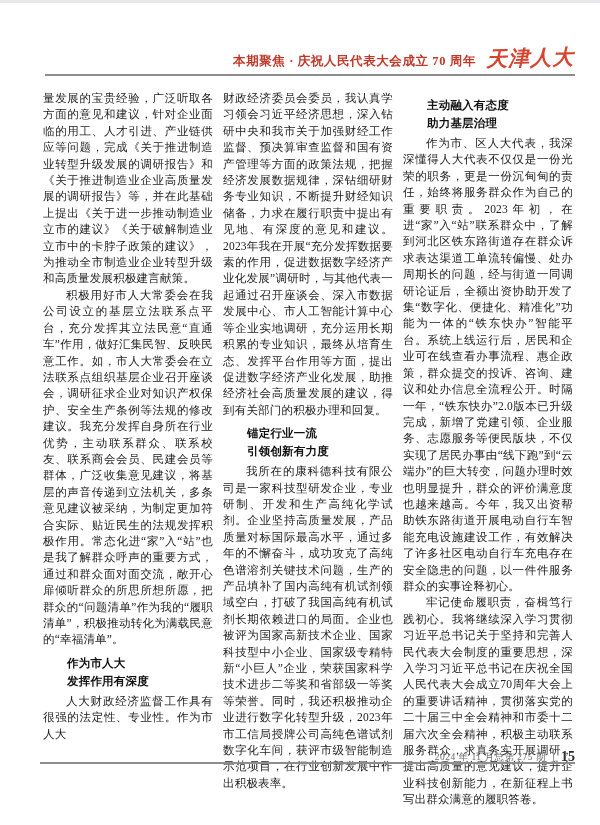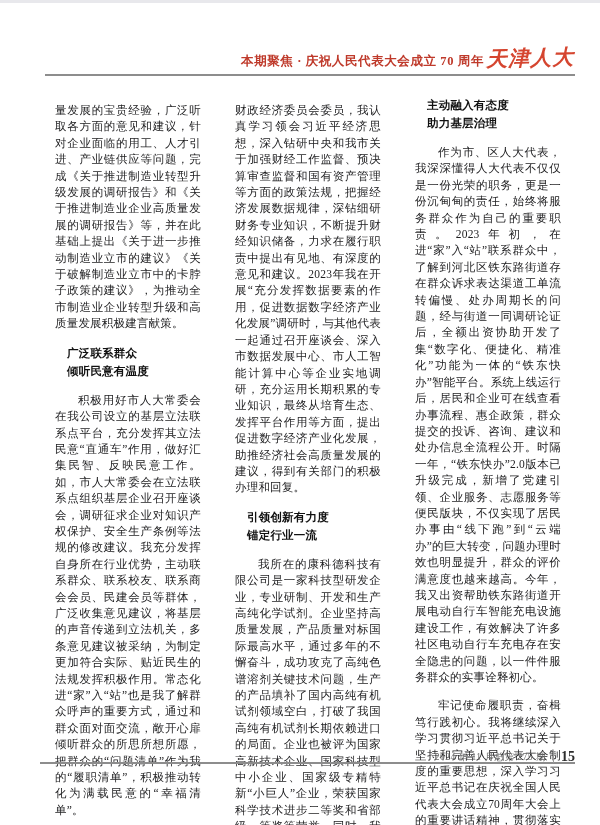--- a/index.html
+++ b/index.html
@@ -3,36 +3,36 @@
 <meta charset="utf-8">
 <style>
   html,body{margin:0;padding:0;}
   body{
     width:600px;height:825px;background:#ffffff;position:relative;overflow:hidden;
     font-family:"Liberation Serif","DejaVu Serif",serif;
   }
   .top-edge{position:absolute;top:0;left:0;right:0;height:3px;background:#e8e8ec;}
   .header{
     position:absolute;top:44px;left:40px;right:26px;
-    display:flex;justify-content:flex-end;align-items:baseline;gap:2px;white-space:nowrap;
+    display:flex;justify-content:flex-end;align-items:baseline;gap:10px;white-space:nowrap;
   }
   .focus{color:var(--accent,#bf3a2b);font-weight:bold;font-size:12.5px;letter-spacing:.6px;}
   .logo{
     color:var(--logo,#d5452f);font-weight:bold;font-style:italic;font-size:21px;
     letter-spacing:1px;transform:rotate(-1.5deg);display:inline-block;
     font-family:"DejaVu Serif","Liberation Serif",serif;
   }
   .header-rule{position:absolute;top:74px;left:45px;right:25px;height:2px;background:#8d8d8d;}
   .columns{position:absolute;top:90px;left:43px;display:flex;gap:10px;}
   .column{
     flex:0 0 170px;width:170px;
     font-size:11.5px;line-height:16.4px;color:#1d1d1f;
     text-align:justify;text-justify:inter-ideograph;letter-spacing:.2px;
   }
-  .para{margin:12px;text-indent:2em;}
+  .para{margin:0;text-indent:2em;}
   .para.cont{text-indent:0;}
   .heading{font-weight:bold;margin:6px 0 3px;line-height:18px;color:#111;}
   .heading div{padding-left:24px;}
   .footer-rule{position:absolute;top:762px;left:40px;width:535px;height:2px;background:#8d8d8d;}
   .footer{position:absolute;top:749px;right:25px;display:flex;align-items:center;gap:7px;}
   .issue{color:#6b6b6b;font-size:9.5px;letter-spacing:.5px;white-space:nowrap;}
   .sep{width:1px;height:12px;background:#9a9a9a;}
   .pageno{color:#2d2d2d;font-weight:bold;font-size:14px;}
 </style>
 </head>
@@ -43,36 +43,32 @@
 
   <header class="header">
     <span class="focus">本期聚焦 · 庆祝人民代表大会成立 70 周年</span>
     <span class="logo">天津人大</span>
   </header>
   <div class="header-rule"></div>
 
   <main class="columns" id="columns">
       <div class="column">
         <p class="para cont">量发展的宝贵经验，广泛听取各方面的意见和建议，针对企业面临的用工、人才引进、产业链供应等问题，完成《关于推进制造业转型升级发展的调研报告》和《关于推进制造业企业高质量发展的调研报告》等，并在此基础上提出《关于进一步推动制造业立市的建议》《关于破解制造业立市中的卡脖子政策的建议》，为推动全市制造业企业转型升级和高质量发展积极建言献策。</p>
-        <div class="heading">
-          <div>广泛联系群众</div>
-          <div>倾听民意有温度</div>
-        </div>
         <p class="para">积极用好市人大常委会在我公司设立的基层立法联系点平台，充分发挥其立法民意“直通车”作用，做好汇集民智、反映民意工作。如，市人大常委会在立法联系点组织基层企业召开座谈会，调研征求企业对知识产权保护、安全生产条例等法规的修改建议。我充分发挥自身所在行业优势，主动联系群众、联系校友、联系商会会员、民建会员等群体，广泛收集意见建议，将基层的声音传递到立法机关，多条意见建议被采纳，为制定更加符合实际、贴近民生的法规发挥积极作用。常态化进“家”入“站”也是我了解群众呼声的重要方式，通过和群众面对面交流，敞开心扉倾听群众的所思所想所愿，把群众的“问题清单”作为我的“履职清单”，积极推动转化为满载民意的“幸福清单”。</p>
         <div class="heading">
           <div>作为市人大</div>
           <div>发挥作用有深度</div>
         </div>
         <p class="para">人大财政经济监督工作具有很强的法定性、专业性。作为市人大</p>
       </div>
       <div class="column">
         <p class="para cont">财政经济委员会委员，我认真学习领会习近平经济思想，深入钻研中央和我市关于加强财经工作监督、预决算审查监督和国有资产管理等方面的政策法规，把握经济发展数据规律，深钻细研财务专业知识，不断提升财经知识储备，力求在履行职责中提出有见地、有深度的意见和建议。2023年我在开展“充分发挥数据要素的作用，促进数据数字经济产业化发展”调研时，与其他代表一起通过召开座谈会、深入市数据发展中心、市人工智能计算中心等企业实地调研，充分运用长期积累的专业知识，最终从培育生态、发挥平台作用等方面，提出促进数字经济产业化发展，助推经济社会高质量发展的建议，得到有关部门的积极办理和回复。</p>
         <div class="heading">
+          <div>锚定行业一流</div>
           <div>引领创新有力度</div>
-          <div>锚定行业一流</div>
         </div>
         <p class="para">我所在的康科德科技有限公司是一家科技型研发企业，专业研制、开发和生产高纯化学试剂。企业坚持高质量发展，产品质量对标国际最高水平，通过多年的不懈奋斗，成功攻克了高纯色谱溶剂关键技术问题，生产的产品填补了国内高纯有机试剂领域空白，打破了我国高纯有机试剂长期依赖进口的局面。企业也被评为国家高新技术企业、国家科技型中小企业、国家级专精特新“小巨人”企业，荣获国家科学技术进步二等奖和省部级一等奖等荣誉。同时，我还积极推动企业进行数字化转型升级，2023年市工信局授牌公司高纯色谱试剂数字化车间，获评市级智能制造示范项目，在行业创新发展中作出积极表率。</p>
       </div>
       <div class="column">
         <div class="heading">
           <div>主动融入有态度</div>
           <div>助力基层治理</div>
         </div>
         <p class="para">作为市、区人大代表，我深深懂得人大代表不仅仅是一份光荣的职务，更是一份沉甸甸的责任，始终将服务群众作为自己的重要职责。2023年初，在进“家”入“站”联系群众中，了解到河北区铁东路街道存在群众诉求表达渠道工单流转偏慢、处办周期长的问题，经与街道一同调研论证后，全额出资协助开发了集“数字化、便捷化、精准化”功能为一体的“铁东快办”智能平台。系统上线运行后，居民和企业可在线查看办事流程、惠企政策，群众提交的投诉、咨询、建议和处办信息全流程公开。时隔一年，“铁东快办”2.0版本已升级完成，新增了党建引领、企业服务、志愿服务等便民版块，不仅实现了居民办事由“线下跑”到“云端办”的巨大转变，问题办理时效也明显提升，群众的评价满意度也越来越高。今年，我又出资帮助铁东路街道开展电动自行车智能充电设施建设工作，有效解决了许多社区电动自行车充电存在安全隐患的问题，以一件件服务群众的实事诠释初心。</p>
         <p class="para">牢记使命履职责，奋楫笃行践初心。我将继续深入学习贯彻习近平总书记关于坚持和完善人民代表大会制度的重要思想，深入学习习近平总书记在庆祝全国人民代表大会成立70周年大会上的重要讲话精神，贯彻落实党的二十届三中全会精神和市委十二届六次全会精神，积极主动联系服务群众，求真务实开展调研，提出高质量的意见建议，提升企业科技创新能力，在新征程上书写出群众满意的履职答卷。</p>

